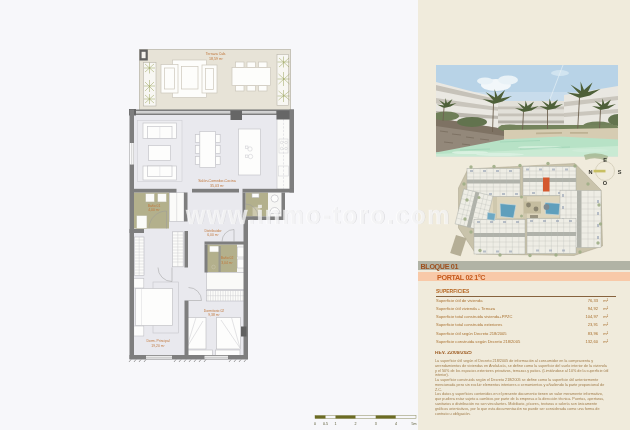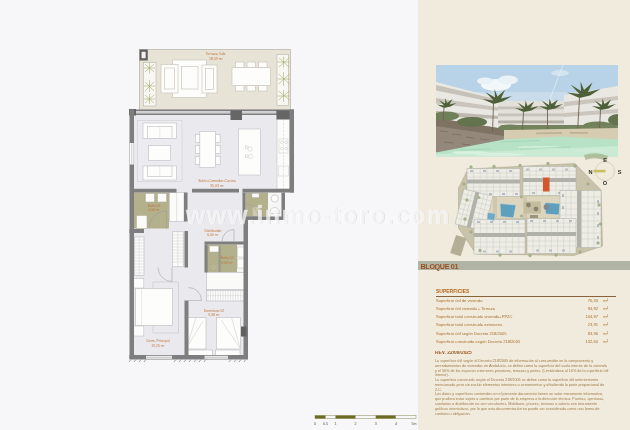--- a/index.html
+++ b/index.html
@@ -572,20 +572,23 @@
 <g font-size="25" font-weight="bold" letter-spacing="0.5" font-family="Liberation Sans, sans-serif">
 <text x="186.6" y="224.1" textLength="264" fill="#7e7e84" fill-opacity="0.28">www.inmo-toro.com</text>
 <text x="186" y="223.5" textLength="264" fill="#ffffff" fill-opacity="0.72" stroke="#ffffff" stroke-opacity="0.4" stroke-width="0.7">www.inmo-toro.com</text>
 </g>
 </svg>
 
 <div class="band1">
       <span>BLOQUE 01</span>
     </div>
 
+<div class="band2">
+      <span>PORTAL 02 1ºC</span>
+    </div>
 
 <div id="sup">
       <h4>SUPERFICIES</h4>
     </div>
 <div style="position:absolute;left:436px;top:296.2px;width:180px;border-top:0.9px solid #86623d;"></div>
 <div id="suptable">
   <div class="row"><span>Superficie útil de vivienda</span><span class="v">76,33</span><span class="u">m²</span></div>
   <div class="row"><span>Superficie útil vivienda + Terraza</span><span class="v">94,92</span><span class="u">m²</span></div>
   <div class="row"><span>Superficie total construida vivienda+PPZC</span><span class="v">104,97</span><span class="u">m²</span></div>
   <div class="row"><span>Superficie total construida exteriores</span><span class="v">23,91</span><span class="u">m²</span></div>

